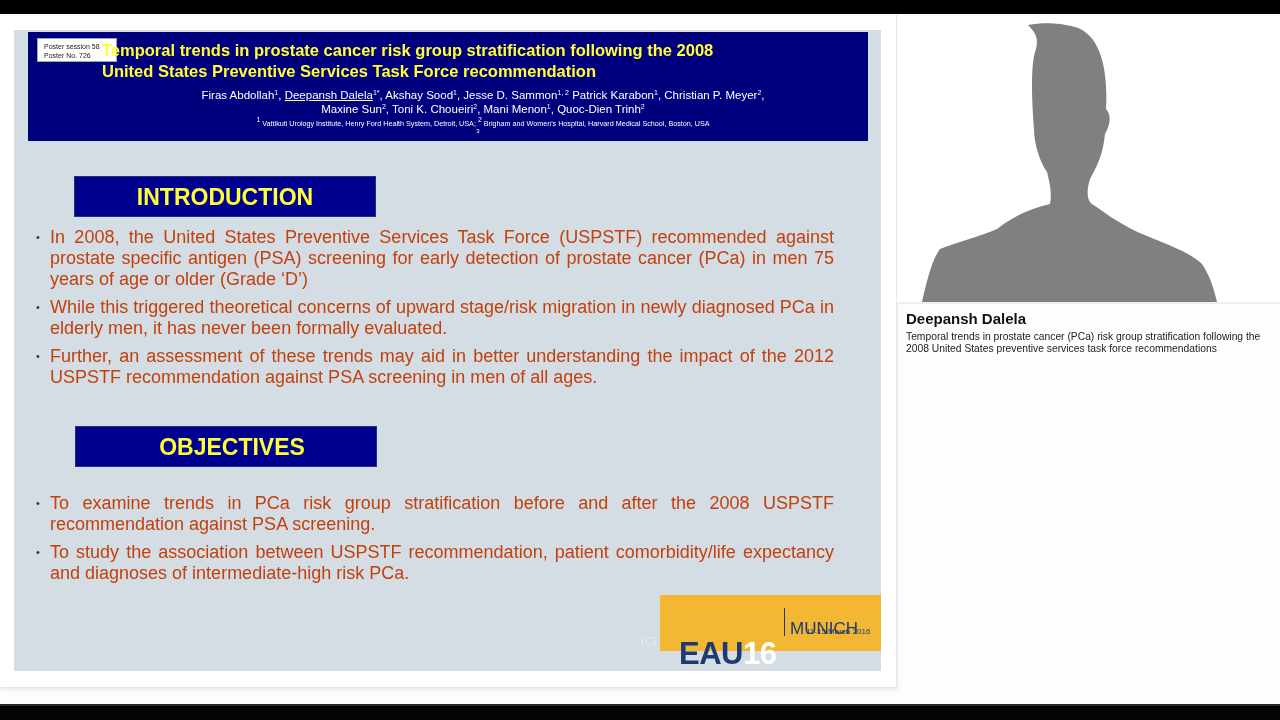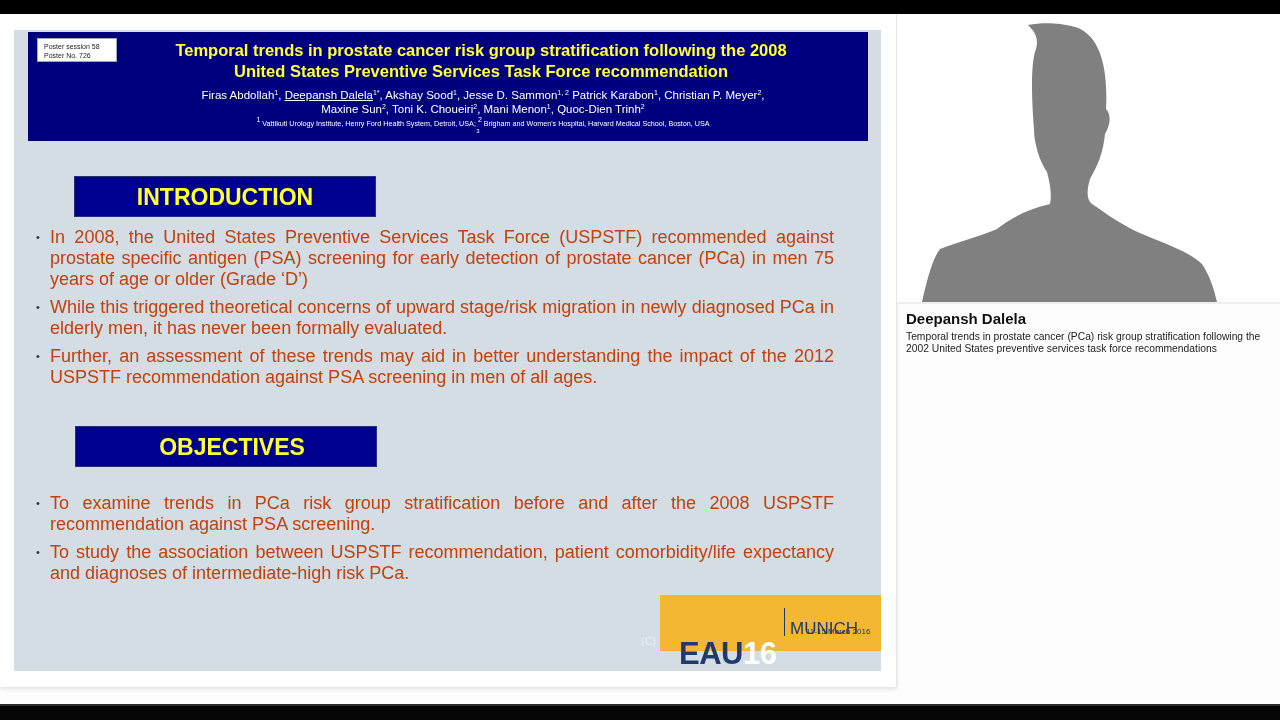--- a/index.html
+++ b/index.html
@@ -28,22 +28,22 @@
   .banner {
     position: absolute; left: 14px; top: 2px; width: 840px; height: 109px;
     background: #00007f;
   }
   .poster-label {
     position: absolute; left: 9px; top: 6px; width: 80px; height: 24px;
     background: #fff; border: 1px solid #9aa;
     font-size: 7px; line-height: 9px; color: #222; padding: 3px 0 0 6px;
   }
   .banner-title {
-    position: absolute; left: 88px; top: 8px; width: 730px;
-    text-align: center; color: #ffff33; font-weight: bold;
+    position: absolute; left: 74px; top: 8px; width: 730px;
+    color: #ffff33; font-weight: bold;
     font-size: 16.5px; line-height: 21px;
   }
   .banner-authors {
     position: absolute; left: 90px; top: 56px; width: 730px;
     text-align: center; color: #fff; font-size: 11.5px; line-height: 14px;
   }
   .banner-authors .u { text-decoration: underline; }
   .banner-authors sup, .banner-affil sup { font-size: 7px; vertical-align: 4px; line-height: 0; }
   .banner-affil {
     position: absolute; left: 90px; top: 88px; width: 730px;
@@ -146,15 +146,15 @@
   </div>
 </div>
 
 <div class="speaker-photo">
   <svg width="383" height="288" viewBox="0 0 383 288">
     <path fill="#808080" d="M126,11 C150,6 178,12 183,18 C200,30 206,60 204,95 C209,100 209,110 203,120 C201,140 196,150 188,165 C185,175 184,185 190,190 C205,200 220,212 245,222 C270,232 290,240 300,250 C308,262 312,275 315,288 L20,288 C24,270 30,245 38,235 C55,228 80,222 95,215 C108,205 125,195 148,190 C150,180 148,170 145,158 C138,148 132,130 132,115 C130,90 128,50 134,35 C138,20 128,14 126,11 Z" transform="translate(5,0)"></path>
   </svg>
 </div>
 <div class="speaker-divider"></div>
 <div class="speaker-name">Deepansh Dalela</div>
-<div class="speaker-talk">Temporal trends in prostate cancer (PCa) risk group stratification following the 2002 United States preventive services task force recommendations</div>
+<div class="speaker-talk">Temporal trends in prostate cancer (PCa) risk group stratification following the 2008 United States preventive services task force recommendations</div>
 
 <div class="bottom-bar"></div>
 
 </body></html>

